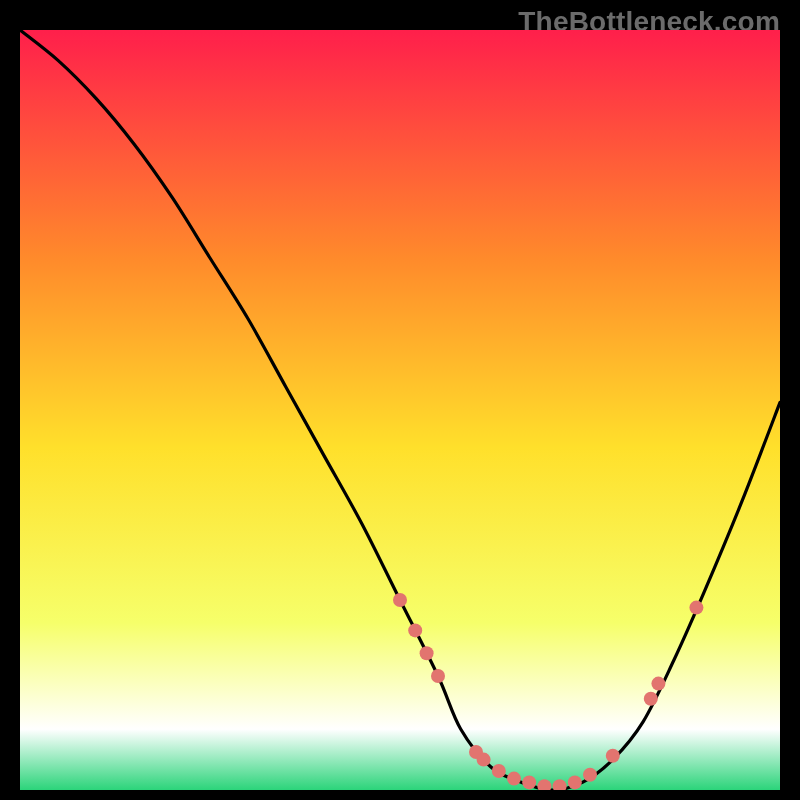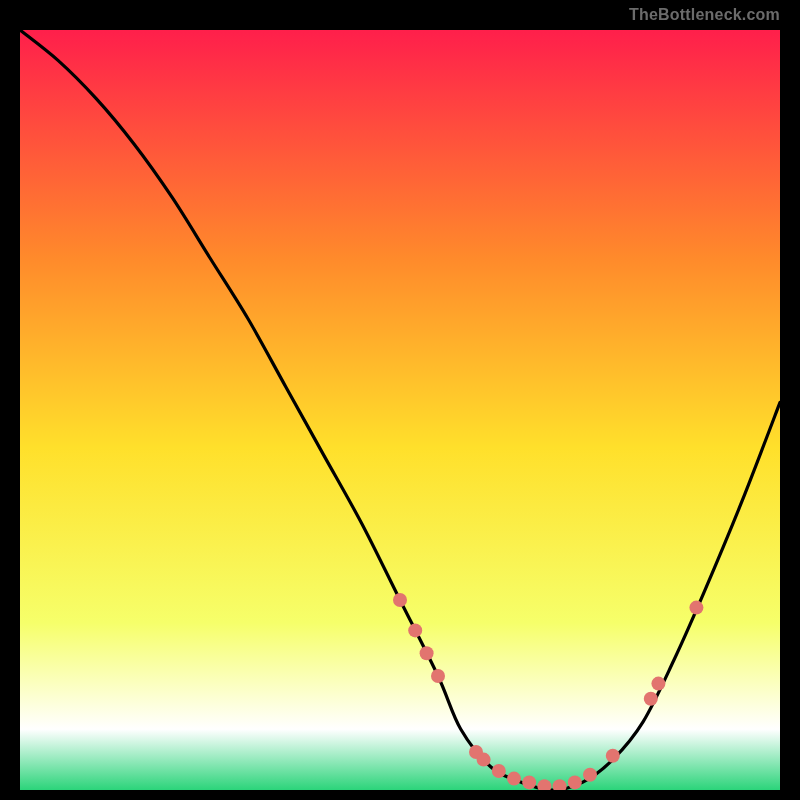--- a/index.html
+++ b/index.html
@@ -24,21 +24,21 @@
     left: 0;
     top: 0;
     width: 760px;
     height: 760px;
   }
   .watermark {
     position: absolute;
     top: 6px;
     right: 20px;
     color: #6b6b6b;
-    font-size: 16px;
+    font-size: 28px;
     font-weight: 600;
     letter-spacing: 0.2px;
     user-select: none;
   }
   svg { display: block; }
 </style>
 </head>
 <body>
 
 <div class="watermark">TheBottleneck.com</div>

